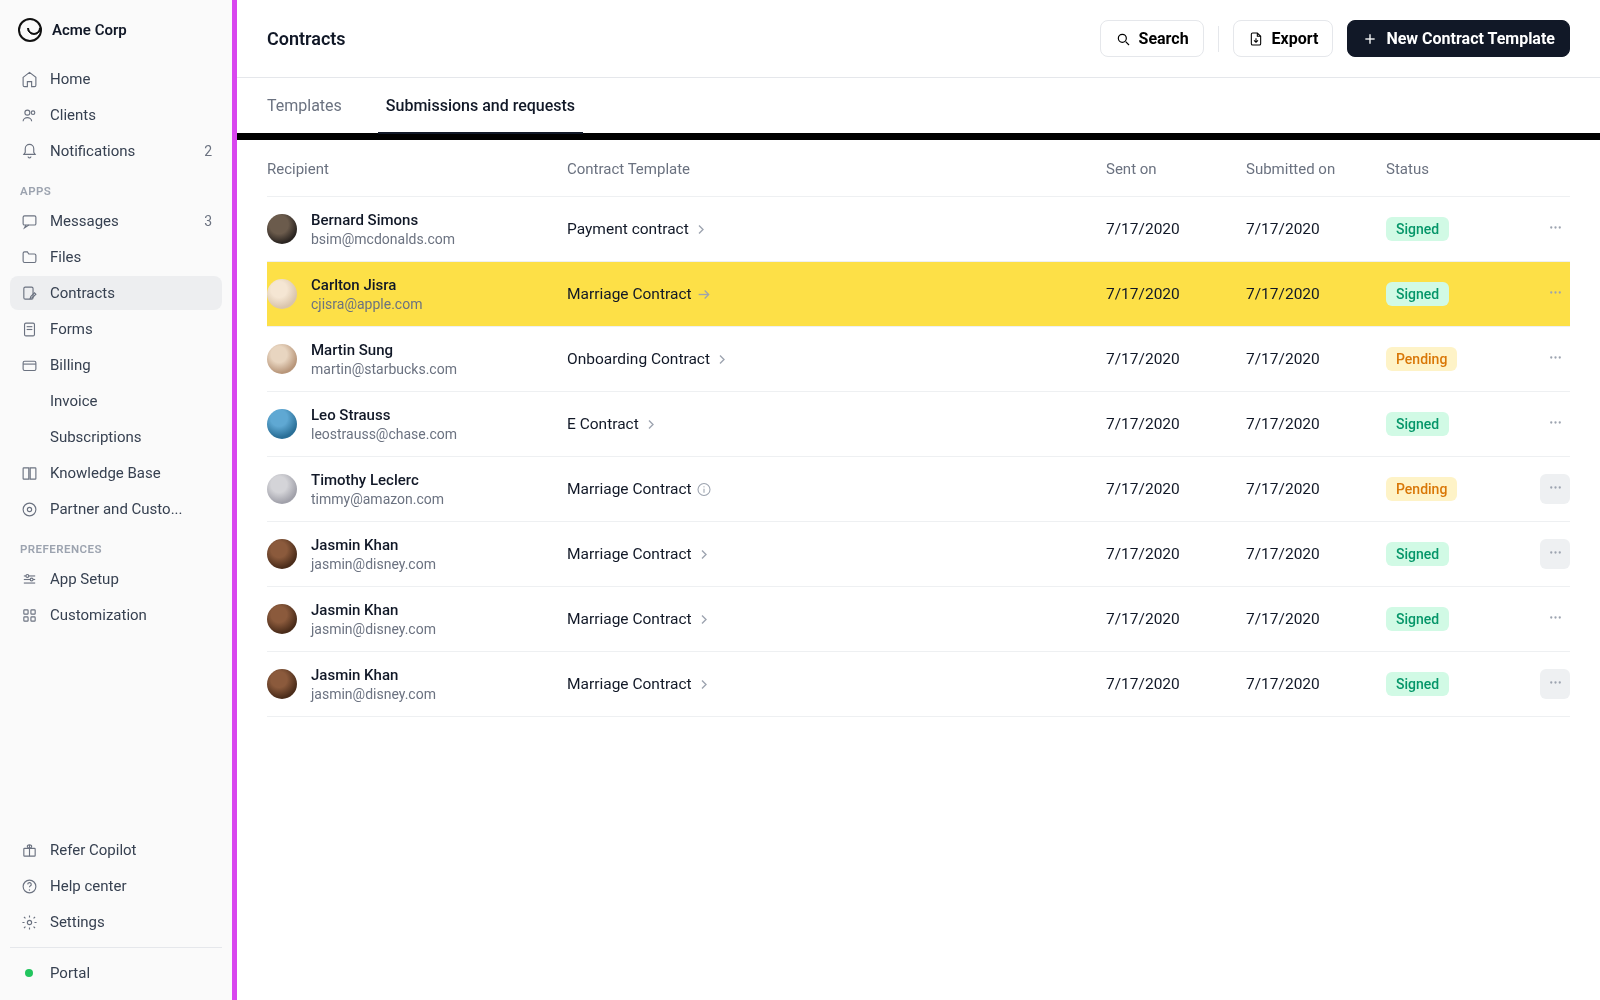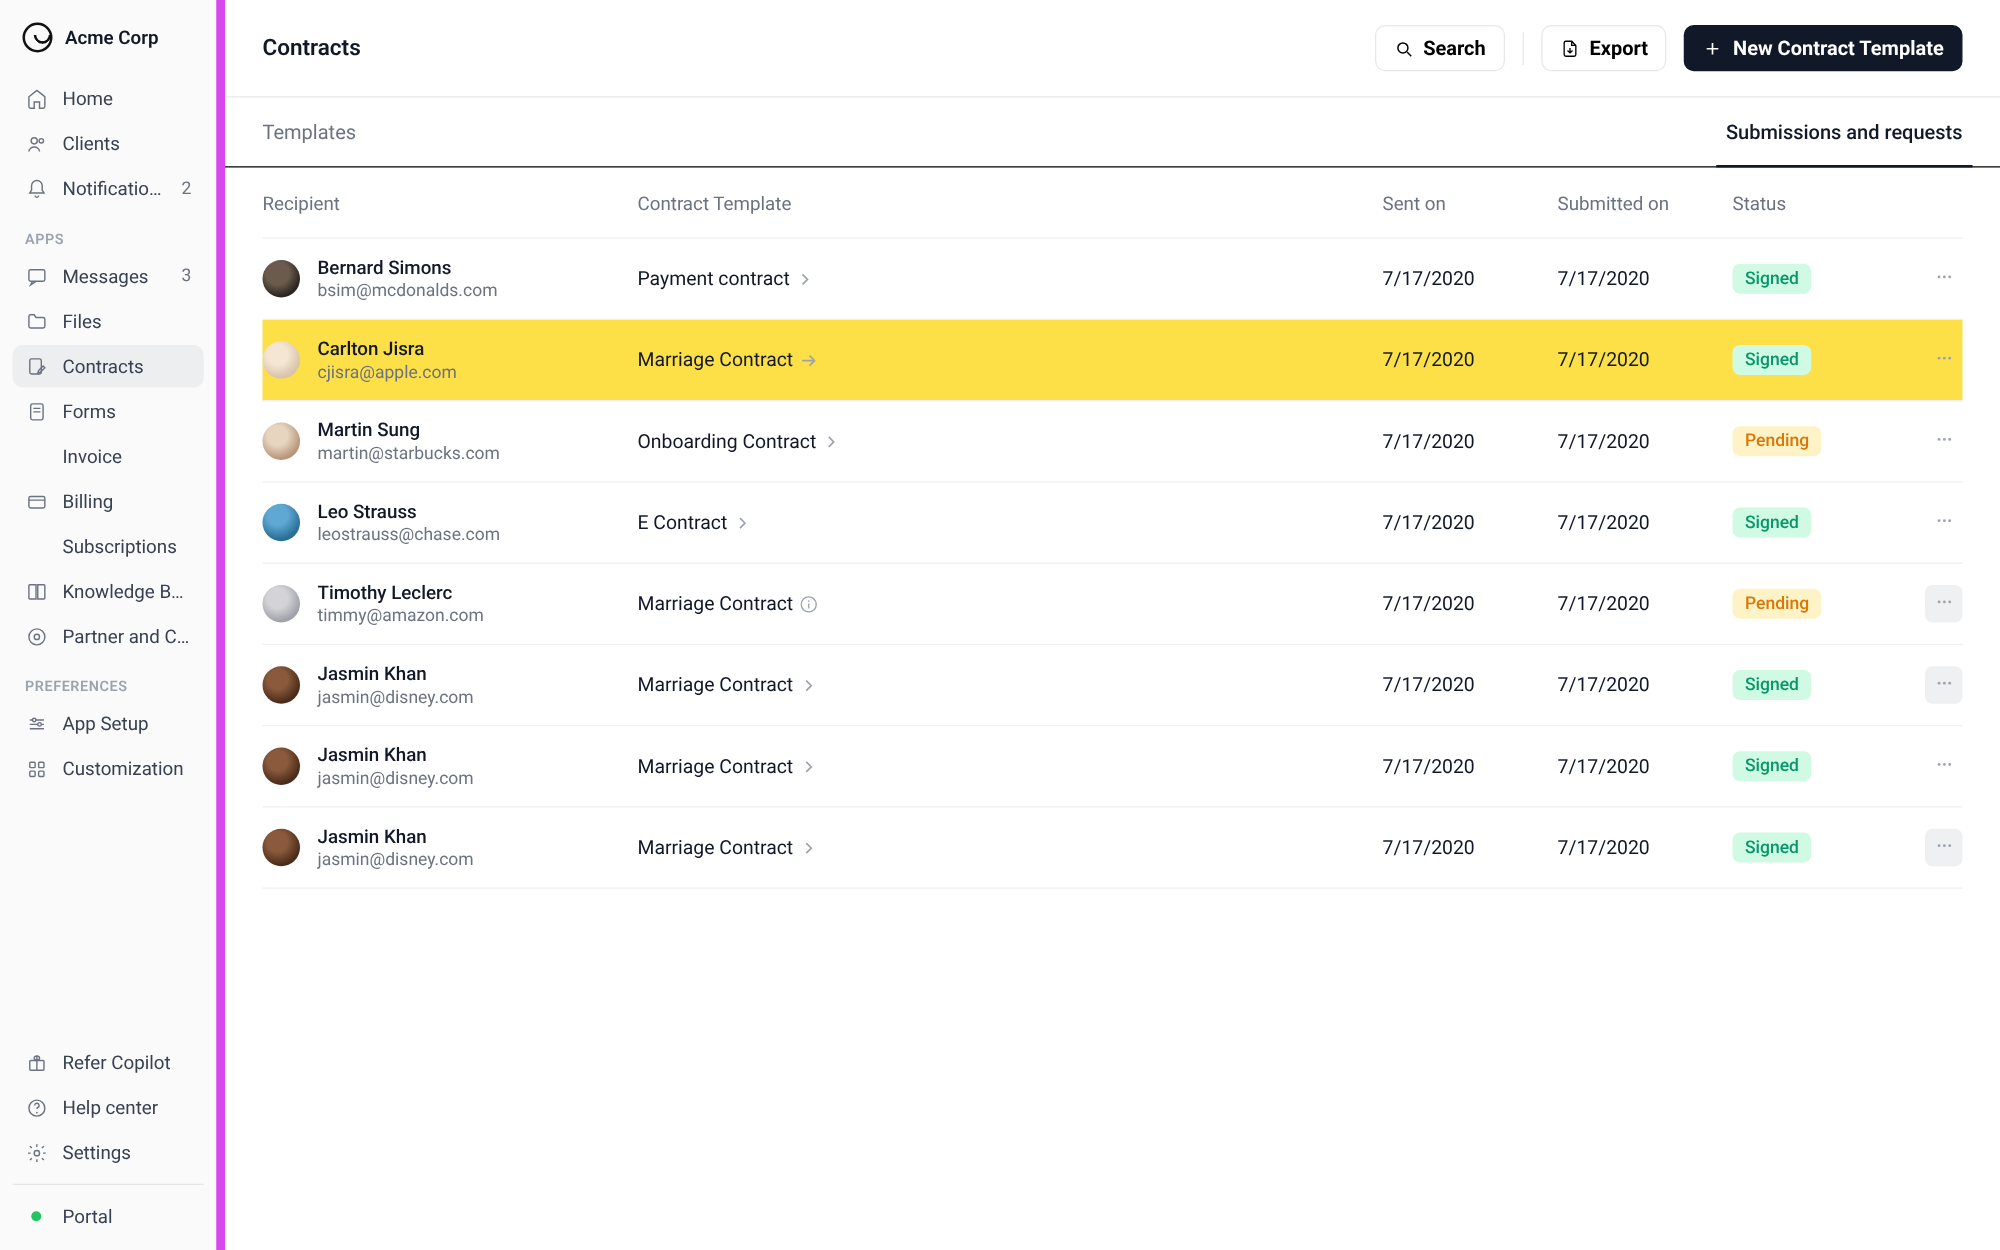--- a/index.html
+++ b/index.html
@@ -9,22 +9,22 @@
       color: #111827;
       background: #fff;
       width: 1600px;
       height: 1000px;
       overflow: hidden;
       display: flex;
     }
     
     
     .sidebar {
-      width: 180px;
-      border-right: 7px solid #d946ef;
+      width: 237px;
+      border-right: 5px solid #d946ef;
       background: #fafafa;
       display: flex;
       flex-direction: column;
       padding: 18px 10px 10px 10px;
     }
     .brand {
       display: flex;
       align-items: center;
       gap: 10px;
       padding: 0 8px 20px 8px;
@@ -79,21 +79,21 @@
       padding: 20px 30px;
       border-bottom:1px solid #e5e7eb;
     }
     .page-title { font-size:18px; font-weight:600; }
     .header-actions { display:flex; align-items:center; gap:14px; }
     .btn { display:flex; align-items:center; gap:8px; padding:8px 14px; border-radius:8px; border:1px solid #e5e7eb; background:#fff; font-size:16px; cursor:pointer; font-family:inherit;font-weight:bold;}
     .btn.primary { background:#111827; color:#fff; border-color:#111827; }
     .vdiv { width:1px; height:26px; background:#e5e7eb; }
     .btn .icon { width:16px;height:16px; display:flex;align-items:center;justify-content:center;}
     
-    .tabs { display:flex; gap:44px; padding:0 30px; border-bottom:1px solid #000000;justify-content:space-between;}
+    .tabs { display:flex; gap:44px; padding:0 30px; border-bottom:7px solid #000000;}
     .tab { padding:18px 0; color:#6b7280; font-size:16px; cursor:pointer; position:relative; }
     .tab.active { color:#111827; font-weight:500; }
     .tab.active::after { content:''; position:absolute; left:-8px;right:-8px;bottom:-1px;height:2px;background:#111827;}
     
     
     .table-wrap { padding: 0 30px; }
     .thead {
       display:grid;
       grid-template-columns: 300px 1fr 140px 140px 140px 44px;
       padding:20px 0 18px 0;
@@ -293,30 +293,30 @@
         <span class="label">Contracts</span>
       </div>
       <div class="nav-item">
         <span class="icon">
           <svg viewBox="0 0 24 24" width="17" height="17">
             <use href="#i-doc"></use>
           </svg>
         </span>
         <span class="label">Forms</span>
       </div>
+      <div class="nav-item">
+        <span class="icon">
+          <svg viewBox="0 0 24 24" width="17" height="17">
+            <use href="#i-card"></use>
+          </svg>
+        </span>
+        <span class="label">Billing</span>
+      </div>
       <div class="nav-item sub">
         <span class="label">Invoice</span>
-      </div>
-      <div class="nav-item">
-        <span class="icon">
-          <svg viewBox="0 0 24 24" width="17" height="17">
-            <use href="#i-card"></use>
-          </svg>
-        </span>
-        <span class="label">Billing</span>
       </div>
       <div class="nav-item sub">
         <span class="label">Subscriptions</span>
       </div>
       <div class="nav-item">
         <span class="icon">
           <svg viewBox="0 0 24 24" width="17" height="17">
             <use href="#i-book"></use>
           </svg>
         </span>

